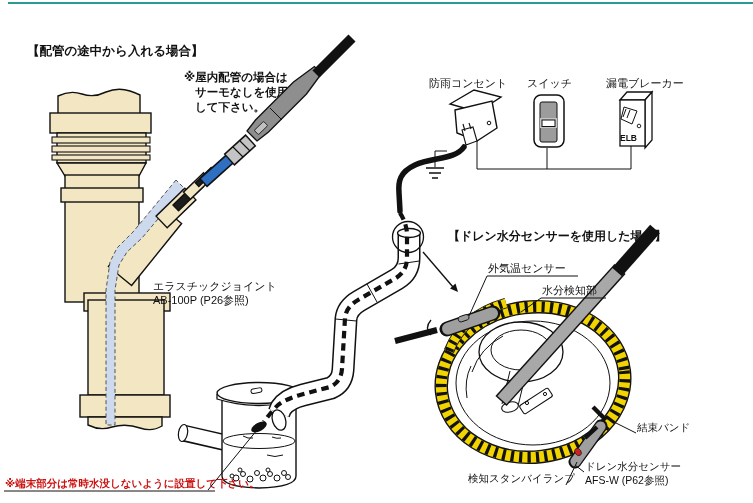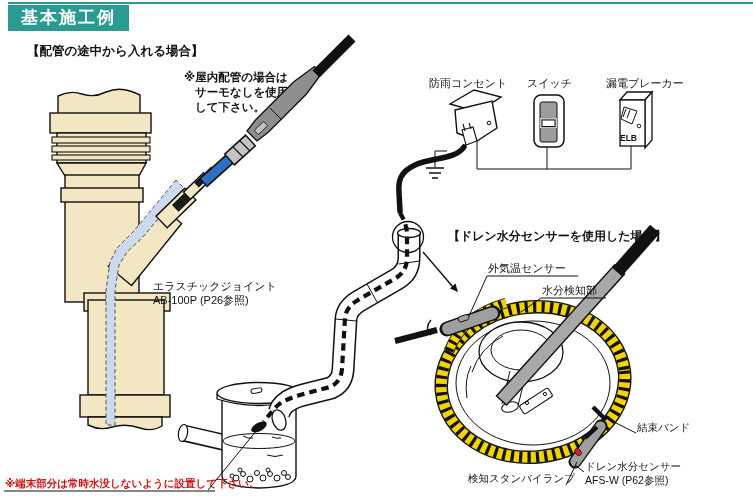--- a/index.html
+++ b/index.html
@@ -16,21 +16,20 @@
   .cap{font-size:12.5px;font-weight:bold;}
   .note{font-size:11.5px;font-weight:bold;}
   .red-note{font-size:10.5px;font-weight:bold;fill:#cc1111;}
   .thin{stroke:#111;stroke-width:1;fill:none;}
 </style>
 </head>
 <body>
 
 <div class="canvas">
   <div class="top-rule"></div>
-  <div class="title-box">基本施工例</div>
 
   <svg width="753" height="503" viewBox="0 0 753 503">
 
     <text class="cap" x="27" y="55">【配管の途中から入れる場合】</text>
     <text class="note" x="184" y="81">※屋内配管の場合は</text>
     <text class="note" x="195" y="96">サーモなしを使用</text>
     <text class="note" x="195" y="111">して下さい。</text>
     <text class="cap" x="448" y="240" style="font-size:12px">【ドレン水分センサーを使用した場合】</text>
 
     <g stroke="#111" stroke-width="1.4" fill="#f3e6c3">

